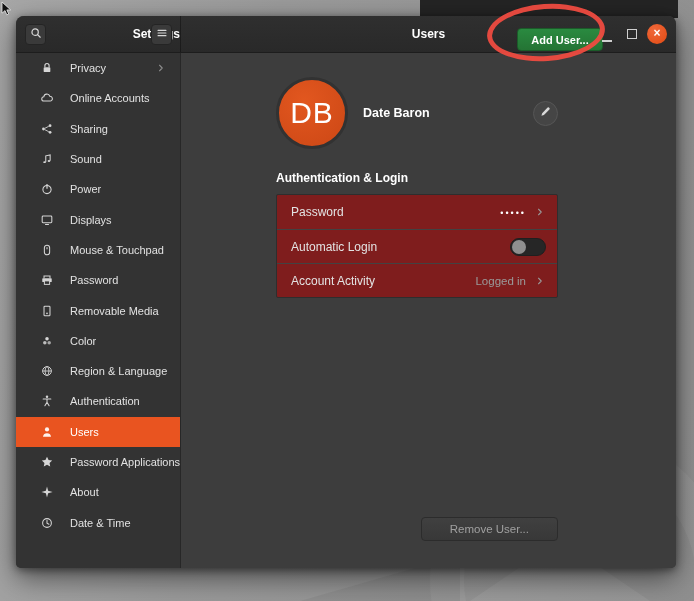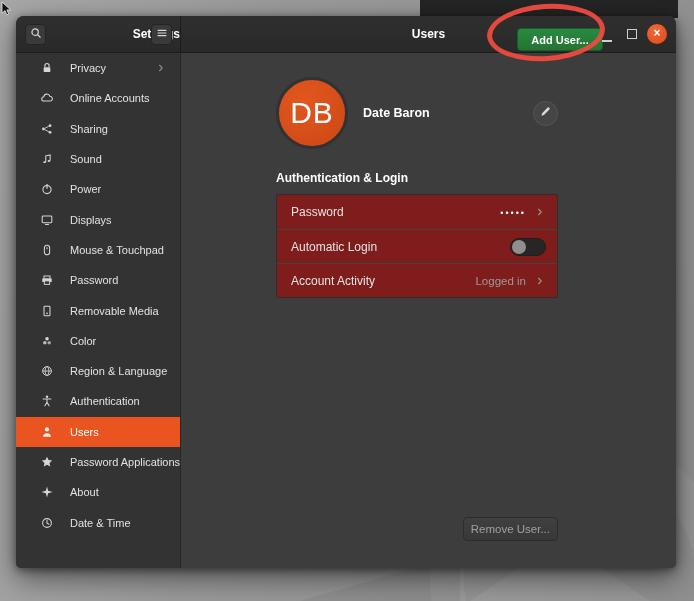--- a/index.html
+++ b/index.html
@@ -81,21 +81,21 @@
   .card-row + .card-row { border-top:1px solid #424242;text-align:right; }
   .card-row .row-label { color:#e3e3e3; font-size:12px; }
   .row-right { margin-left:auto; display:flex; align-items:center; gap:8px; }
   .dots { color:#fff; font-size:9px; letter-spacing:2px; transform:translateY(1px); }
   .dim-value { color:#9a9a9a; font-size:11.5px; }
   .toggle { width:36px; height:18px; border-radius:9px; background:#262626;
     border:1px solid #1f1f1f; position:relative; cursor:pointer; }
   .toggle .knob { position:absolute; left:1px; top:1px; width:14px; height:14px;
     border-radius:50%; background:#8f8f8f; }
 
-  .remove-btn { position:absolute; top:464px; right:0; padding:5px 7px;
+  .remove-btn { position:absolute; top:464px; right:0; padding:5px 28px;
     background:linear-gradient(#404040,#383838); border:1px solid #2c2c2c; border-radius:4px;
     color:#a0a0a0; font-size:11.5px; font-family:inherit; cursor:pointer; }
 
   
   .annotation { position:absolute; left:487px; top:4px; width:118px; height:57px;
     border:5px solid rgba(238,75,64,.95); border-radius:50%; transform:rotate(-4deg);
     z-index:60; pointer-events:none; }
   .cursor { position:absolute; left:1px; top:1px; z-index:100; pointer-events:none; }
 </style>
 </head>

